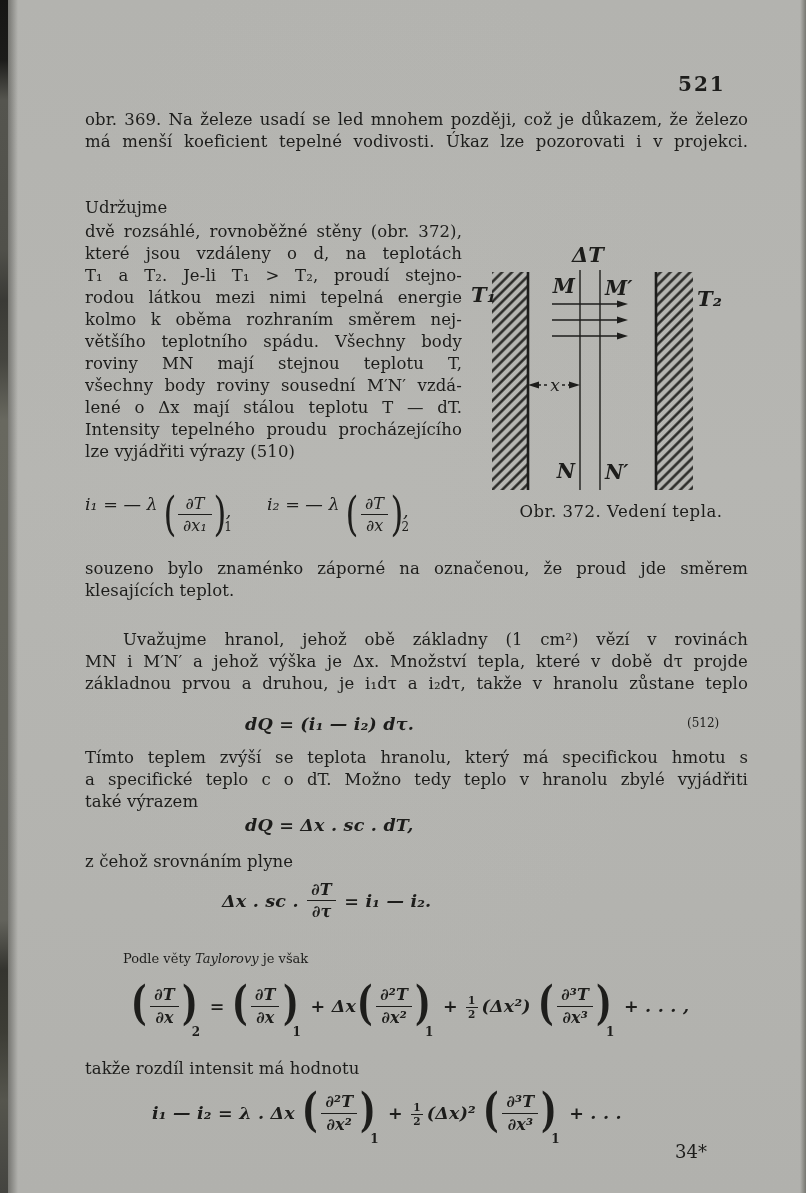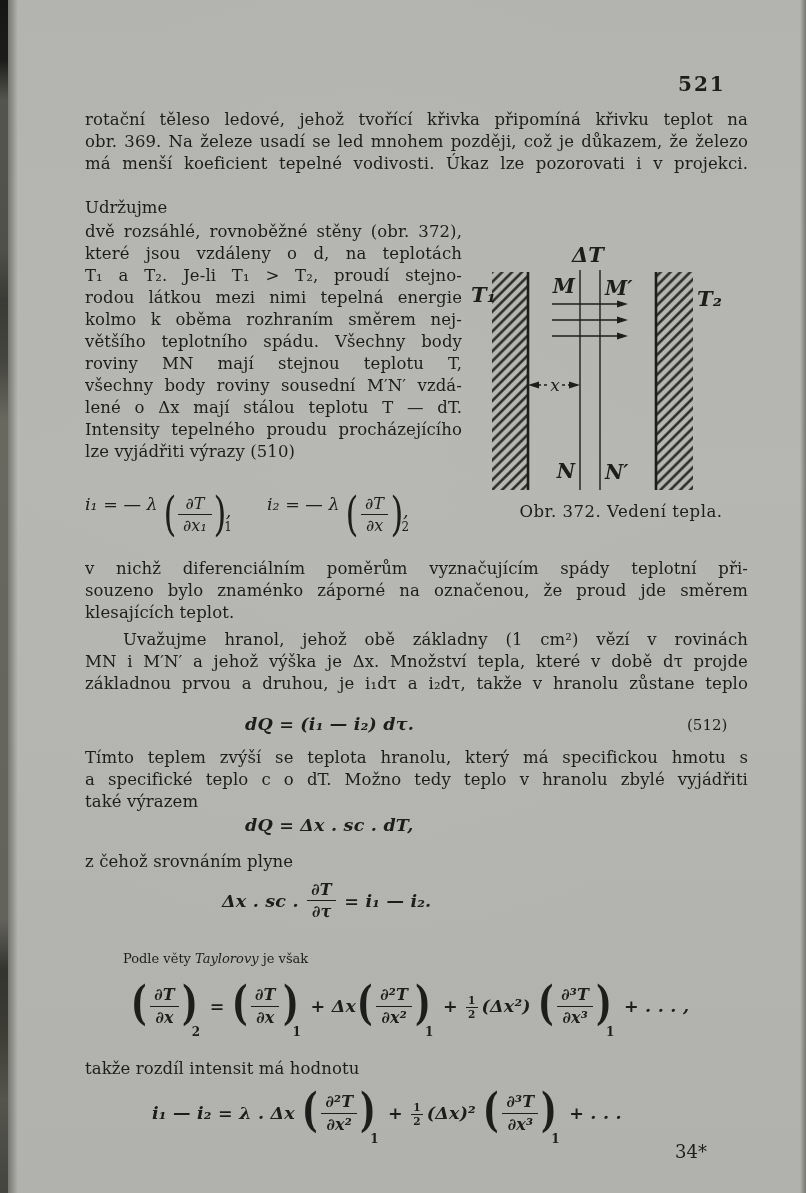--- a/index.html
+++ b/index.html
@@ -32,39 +32,38 @@
   .eq{position:absolute;display:flex;align-items:center;font-style:italic;font-size:17.5px;white-space:pre;letter-spacing:.2px;font-weight:bold;}
   .frac{display:inline-flex;flex-direction:column;align-items:center;margin:0 1px;font-size:16px;line-height:1.2;}
   .frac .den{border-top:1.6px solid #1d1d1b;padding:1px 5px 0;}
   .frac .num{padding:0 5px 1px;}
   .bigp{display:inline-block;font-style:normal;font-size:46px;line-height:46px;position:relative;top:-3px;transform:scaleX(.72);margin:0 -2px;}
   .bsub{font-style:normal;font-size:12px;position:relative;top:26px;margin-left:-7px;margin-right:3px;}
   .cma{position:relative;top:7px;margin-left:-1px;}
   .half{display:inline-flex;flex-direction:column;align-items:center;font-size:10.5px;font-style:normal;line-height:1;margin:0 4px 0 2px;position:relative;top:1px;}
   .half .hd{border-top:1.1px solid #1d1d1b;padding:1px 2px 0;}
   .half .hn{padding:0 2px 1px;}
-  .tag{position:absolute;left:687px;top:716px;font-size:15px;}
+  .tag{position:absolute;left:687px;top:716px;font-size:12px;}
   .caption{position:absolute;left:460px;top:502px;width:322px;text-align:center;font-size:16.5px;letter-spacing:.5px;}
   .fglabel{font-weight:700;font-style:italic;}
   .footer{position:absolute;left:655px;top:1141px;font-size:18px;margin-left:20px;}
   .f510{position:absolute;left:85px;top:494px;display:flex;gap:32px;}
   .fgroup{display:flex;align-items:flex-start;font-style:italic;font-size:17.5px;white-space:pre;}
 </style>
 </head>
 <body>
 
 <div class="page">
   <div class="edge-left"></div>
   <div class="edge-fade"></div>
   <div class="edge-right"></div>
 
   <div class="pageno">521</div>
 
   <div class="block" style="top:109px">
-    <div class="line">rotační těleso ledové, jehož tvořící křivka připomíná křivku teplot na</div>
     <div class="line">obr. 369. Na železe usadí se led mnohem později, což je důkazem, že železo</div>
     <div class="line">má menší koeficient tepelné vodivosti. Úkaz lze pozorovati i v projekci.</div>
   </div>
 
   <div class="headrow">
     <span>Udržujme</span>
   </div>
 
   <div class="block narrow" style="top:221px">
     <div class="line">dvě rozsáhlé, rovnoběžné stěny (obr. 372),</div>
@@ -143,21 +142,20 @@
     <text x="145" y="55" text-anchor="start" font-size="20" class="fglabel" fill="#1d1d1b">M′</text>
     <text x="11" y="62" text-anchor="start" font-size="21" class="fglabel" fill="#1d1d1b">T₁</text>
     <text x="237" y="66" text-anchor="start" font-size="21" class="fglabel" fill="#1d1d1b">T₂</text>
     <text x="115" y="238" text-anchor="end" font-size="20" class="fglabel" fill="#1d1d1b">N</text>
     <text x="145" y="239" text-anchor="start" font-size="20" class="fglabel" fill="#1d1d1b">N′</text>
   </svg>
 
   <div class="caption">Obr. 372. Vedení tepla.</div>
 
   <div class="block" style="top:558px">
-    <div class="line">v nichž diferenciálním poměrům vyznačujícím spády teplotní při-</div>
     <div class="line">souzeno bylo znaménko záporné na označenou, že proud jde směrem</div>
     <div class="line short">klesajících teplot.</div>
   </div>
 
   <div class="block" style="top:629px">
     <div class="line ind">Uvažujme hranol, jehož obě základny (1 cm²) vězí v rovinách</div>
     <div class="line">MN i M′N′ a jehož výška je Δx. Množství tepla, které v době dτ projde</div>
     <div class="line">základnou prvou a druhou, je i₁dτ a i₂dτ, takže v hranolu zůstane teplo</div>
   </div>
 

